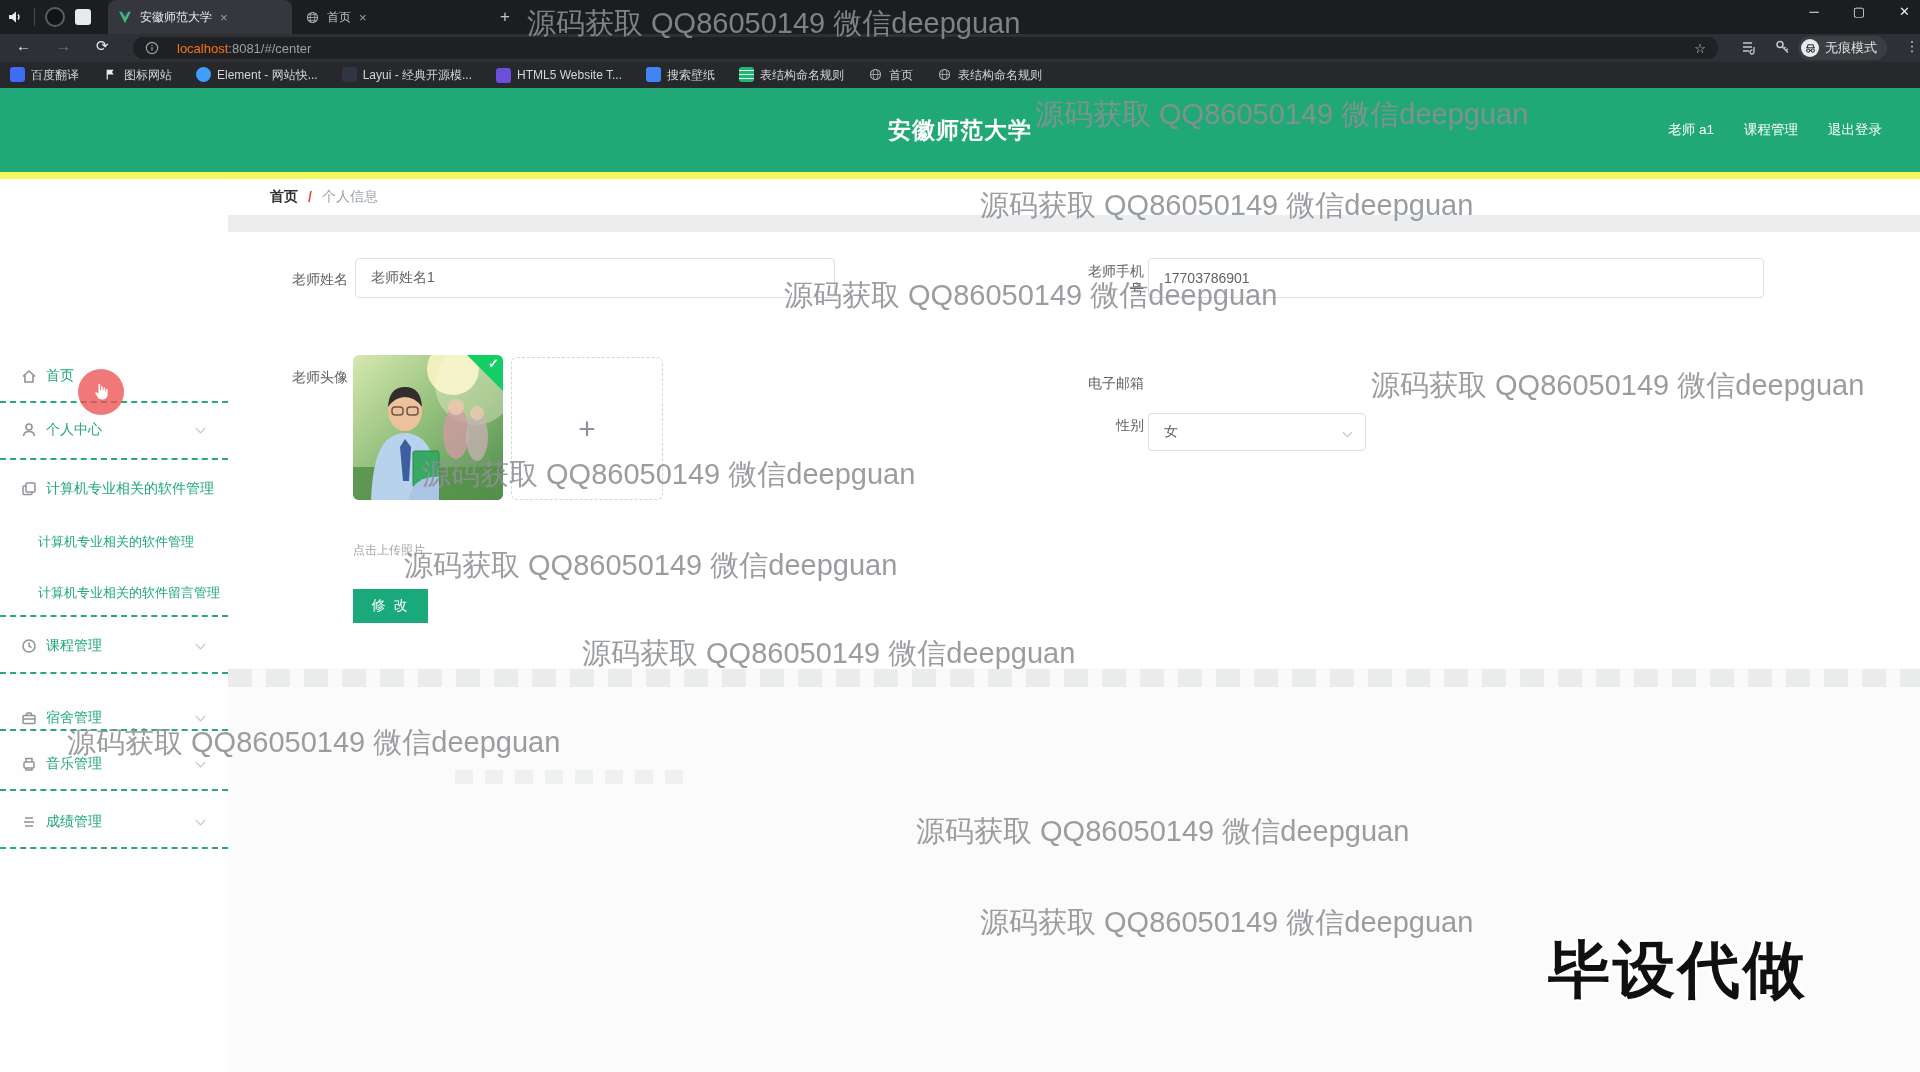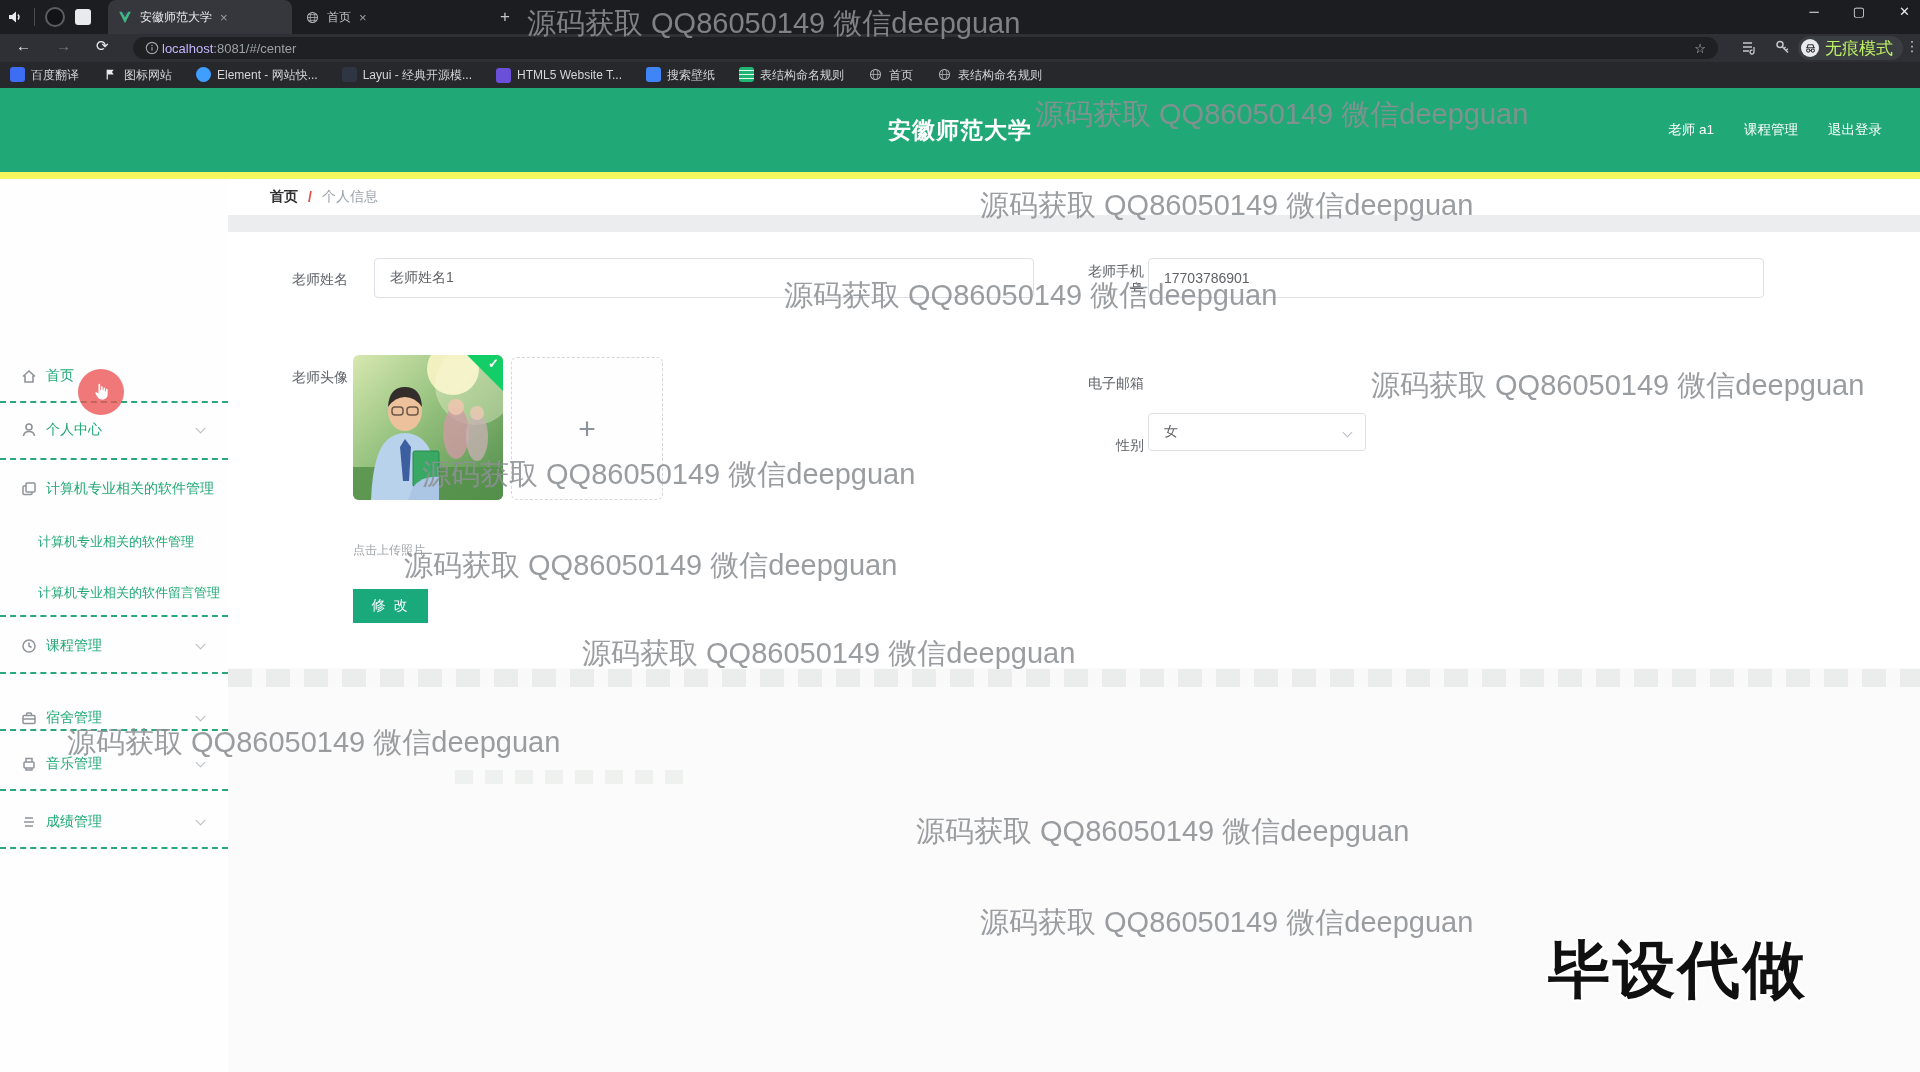--- a/index.html
+++ b/index.html
@@ -18,28 +18,28 @@
   .tab-active{left:108px;width:184px;background:#35373d;border-radius:8px 8px 0 0;color:#e8eaed}
   .tab-2{left:296px;width:184px}
   .newtab{position:absolute;left:500px;top:7px;color:#c4c7ca;font-size:17px;line-height:20px}
   .winctl{position:absolute;right:10px;top:4px;display:flex;gap:34px;color:#e8eaed;font-size:13px}
   .winctl span{cursor:pointer}
 
   .toolbar{position:absolute;left:0;top:34px;width:1920px;height:28px;background:#2e3035}
   .navbtn{position:absolute;top:3px;font-size:15px;color:#e8eaed}
   .nav-back{left:16px}.nav-fwd{left:56px;color:#777b80}.nav-reload{left:96px}
   .urlbar{position:absolute;left:133px;top:3px;width:1585px;height:22px;border-radius:11px;background:#1f2023;display:flex;align-items:center;padding:0 12px;font-size:13px}
-  .urlbar .host{color:#c4b5fd;margin-left:3px}
+  .urlbar .host{color:#f97316;margin-left:18px}
   .urlbar .rest{color:#9aa0a6}
   .urlbar .star{margin-left:auto;color:#c4c7ca;font-size:13px}
   .tb-ic{position:absolute;top:4px}
   .ic-readlist{left:1740px}.ic-key{left:1774px}
   .incog{position:absolute;left:1798px;top:2px;height:24px;border-radius:12px;background:#3a3d42;display:flex;align-items:center;padding:0 10px 0 3px;gap:6px}
   .incog .iccirc{width:18px;height:18px;border-radius:50%;background:#e8eaed;display:flex;align-items:center;justify-content:center}
-  .incog .iclbl{color:#bef264;font-size:17px;white-space:nowrap}
+  .incog .iclbl{color:#e5e5e5;font-size:13px;white-space:nowrap}
   .dots{position:absolute;left:1905px;top:4px;color:#c4c7ca;font-size:14px}
 
   .bkbar{position:absolute;left:0;top:62px;width:1920px;height:26px;background:#26282c;display:flex;align-items:center;padding-left:10px}
   .bk{display:flex;margin-right:24px;font-size:12px;color:#d3d5d8;white-space:nowrap}
   .fav{width:15px;height:15px;border-radius:3px;margin-right:6px;flex:none;display:flex;align-items:center;justify-content:center}
   .fav-baidu{background:#3e6df5}
   .fav-element{background:#409eff;border-radius:50%}
   .fav-layui{background:#2f3542}
   .fav-html5{background:#6a4fd8}
   .fav-wall{background:#3f85f5}
@@ -71,24 +71,24 @@
   .crumb-sep{color:#e34b40;margin:0 10px;font-weight:bold}
   .crumb-cur{color:#9aa3ab}
   .gapband{position:absolute;left:228px;top:215px;width:1692px;height:17px;background:#ecedee}
   .panel{position:absolute;left:228px;top:232px;width:1692px;height:436px;background:#fff}
 
   .flabel{position:absolute;text-align:right;font-size:14px;color:#5f6368;line-height:18px}
   .lbl-name{left:240px;top:270px;width:108px}
   .lbl-phone{left:1080px;top:262px;width:64px}
   .lbl-avatar{left:240px;top:368px;width:108px}
   .lbl-email{left:1080px;top:374px;width:64px}
-  .lbl-gender{left:1080px;top:436px;width:64px}
+  .lbl-gender{left:1080px;top:416px;width:64px}
 
   .finput{position:absolute;height:40px;border:1px solid #dcdfe6;border-radius:4px;background:#fff;font-size:14px;color:#606266;padding:0 15px;font-family:"Liberation Sans",sans-serif;outline:none}
-  .in-name{left:374px;top:258px;width:660px}
+  .in-name{left:355px;top:258px;width:480px}
   .in-phone{left:1148px;top:258px;width:616px}
   .in-email{left:1148px;top:352px;width:616px}
   .fselect{position:absolute;left:1148px;top:413px;width:218px;height:38px;border:1px solid #dcdfe6;border-radius:4px;background:#fff;display:flex;align-items:center;padding:0 15px;font-size:14px;color:#606266;cursor:pointer}
   .fselect .chev{position:absolute;right:14px;top:15px}
 
   .avatar{position:absolute;left:353px;top:355px;width:150px;height:145px;border-radius:6px;overflow:hidden;cursor:pointer}
   .avbadge{position:absolute;right:0;top:0;width:36px;height:36px;background:#13ce66;clip-path:polygon(0 0,100% 0,100% 100%)}
   .avcheck{position:absolute;right:4px;top:1px;color:#fff;font-size:13px;font-weight:bold}
   .upload{position:absolute;left:511px;top:357px;width:152px;height:143px;border:1px dashed #d4d7dc;border-radius:6px;background:#fefefe;display:flex;align-items:center;justify-content:center;color:#8c939d;font-size:30px;cursor:pointer}
   .uphint{position:absolute;left:353px;top:542px;font-size:12px;color:#a0a4a8}

